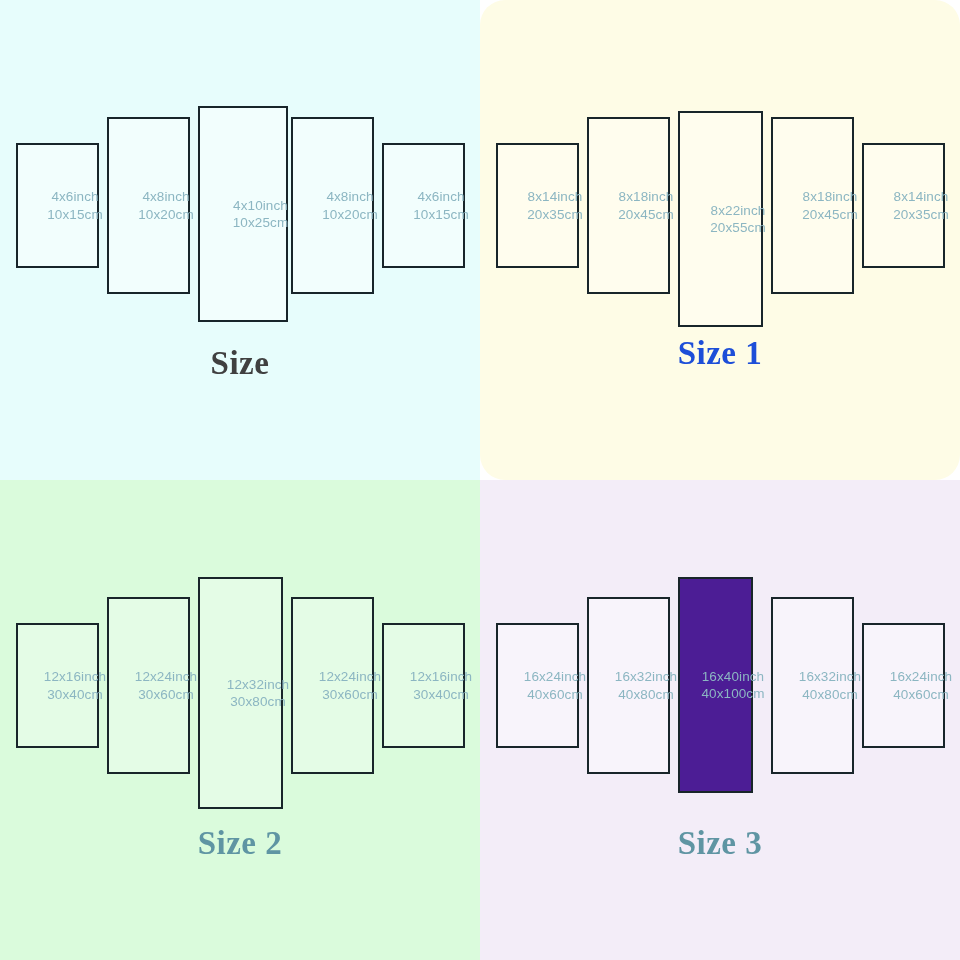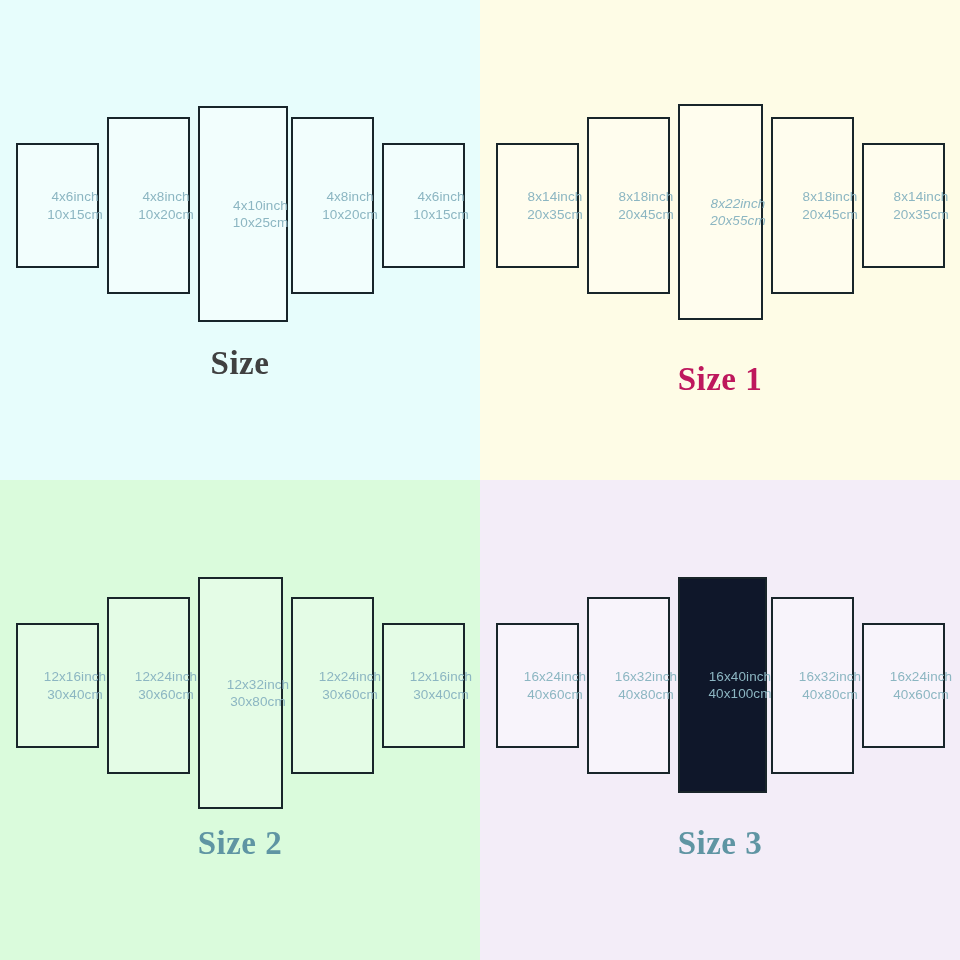--- a/index.html
+++ b/index.html
@@ -99,54 +99,54 @@
         </div>
         <div class="panel" style="left: 382px; top: 143px; width: 83px; height: 125px; background: rgb(242, 254, 253); border-color: rgb(24, 37, 42);">
           <div class="panel-label" style="color: rgb(140, 182, 194);">
             <span class="lbl-line">4x6inch</span>
             <span class="lbl-line">10x15cm</span>
           </div>
         </div>
       </div>
       <div class="quadrant-title" style="top: 345px; color: #404040;">Size</div>
     </div>
-    <div class="quadrant" style="background: rgb(254, 252, 230);">
+    <div class="quadrant" style="background: rgb(254, 252, 230); border-radius: 25px;">
       <div class="panel-stage">
         <div class="panel" style="left: 16px; top: 143px; width: 83px; height: 125px; background: rgb(255, 253, 238); border-color: rgb(24, 37, 42);">
           <div class="panel-label" style="color: rgb(140, 182, 194);">
             <span class="lbl-line">8x14inch</span>
             <span class="lbl-line">20x35cm</span>
           </div>
         </div>
         <div class="panel" style="left: 107px; top: 117px; width: 83px; height: 177px; background: rgb(255, 253, 238); border-color: rgb(24, 37, 42);">
           <div class="panel-label" style="color: rgb(140, 182, 194);">
             <span class="lbl-line">8x18inch</span>
             <span class="lbl-line">20x45cm</span>
           </div>
         </div>
-        <div class="panel" style="left: 198px; top: 104px; width: 85px; height: 216px; background: rgb(255, 253, 238); border-color: rgb(24, 37, 42); font-style: italic;">
+        <div class="panel" style="left: 198px; top: 111px; width: 85px; height: 216px; background: rgb(255, 253, 238); border-color: rgb(24, 37, 42);">
           <div class="panel-label" style="color: rgb(140, 182, 194);">
             <span class="lbl-line">8x22inch</span>
             <span class="lbl-line">20x55cm</span>
           </div>
         </div>
         <div class="panel" style="left: 291px; top: 117px; width: 83px; height: 177px; background: rgb(255, 253, 238); border-color: rgb(24, 37, 42);">
           <div class="panel-label" style="color: rgb(140, 182, 194);">
             <span class="lbl-line">8x18inch</span>
             <span class="lbl-line">20x45cm</span>
           </div>
         </div>
         <div class="panel" style="left: 382px; top: 143px; width: 83px; height: 125px; background: rgb(255, 253, 238); border-color: rgb(24, 37, 42);">
           <div class="panel-label" style="color: rgb(140, 182, 194);">
             <span class="lbl-line">8x14inch</span>
             <span class="lbl-line">20x35cm</span>
           </div>
         </div>
       </div>
-      <div class="quadrant-title" style="top: 361px; color: #be185d;">Size 1</div>
+      <div class="quadrant-title" style="top: 335px; color: #1d4ed8;">Size 1</div>
     </div>
     <div class="quadrant" style="background: rgb(218, 251, 220);">
       <div class="panel-stage">
         <div class="panel" style="left: 16px; top: 143px; width: 83px; height: 125px; background: rgb(228, 252, 230); border-color: rgb(24, 37, 42);">
           <div class="panel-label" style="color: rgb(140, 182, 194);">
             <span class="lbl-line">12x16inch</span>
             <span class="lbl-line">30x40cm</span>
           </div>
         </div>
         <div class="panel" style="left: 107px; top: 117px; width: 83px; height: 177px; background: rgb(228, 252, 230); border-color: rgb(24, 37, 42);">
@@ -183,21 +183,21 @@
             <span class="lbl-line">16x24inch</span>
             <span class="lbl-line">40x60cm</span>
           </div>
         </div>
         <div class="panel" style="left: 107px; top: 117px; width: 83px; height: 177px; background: rgb(248, 244, 251); border-color: rgb(24, 37, 42);">
           <div class="panel-label" style="color: rgb(140, 182, 194);">
             <span class="lbl-line">16x32inch</span>
             <span class="lbl-line">40x80cm</span>
           </div>
         </div>
-        <div class="panel" style="left: 198px; top: 97px; width: 89px; height: 216px; background: #0f172a; border-color: rgb(24, 37, 42);">
+        <div class="panel" style="left: 198px; top: 97px; width: 75px; height: 216px; background: #4c1d95; border-color: rgb(24, 37, 42);">
           <div class="panel-label" style="color: rgb(140, 182, 194);">
             <span class="lbl-line">16x40inch</span>
             <span class="lbl-line">40x100cm</span>
           </div>
         </div>
         <div class="panel" style="left: 291px; top: 117px; width: 83px; height: 177px; background: rgb(248, 244, 251); border-color: rgb(24, 37, 42);">
           <div class="panel-label" style="color: rgb(140, 182, 194);">
             <span class="lbl-line">16x32inch</span>
             <span class="lbl-line">40x80cm</span>
           </div>

